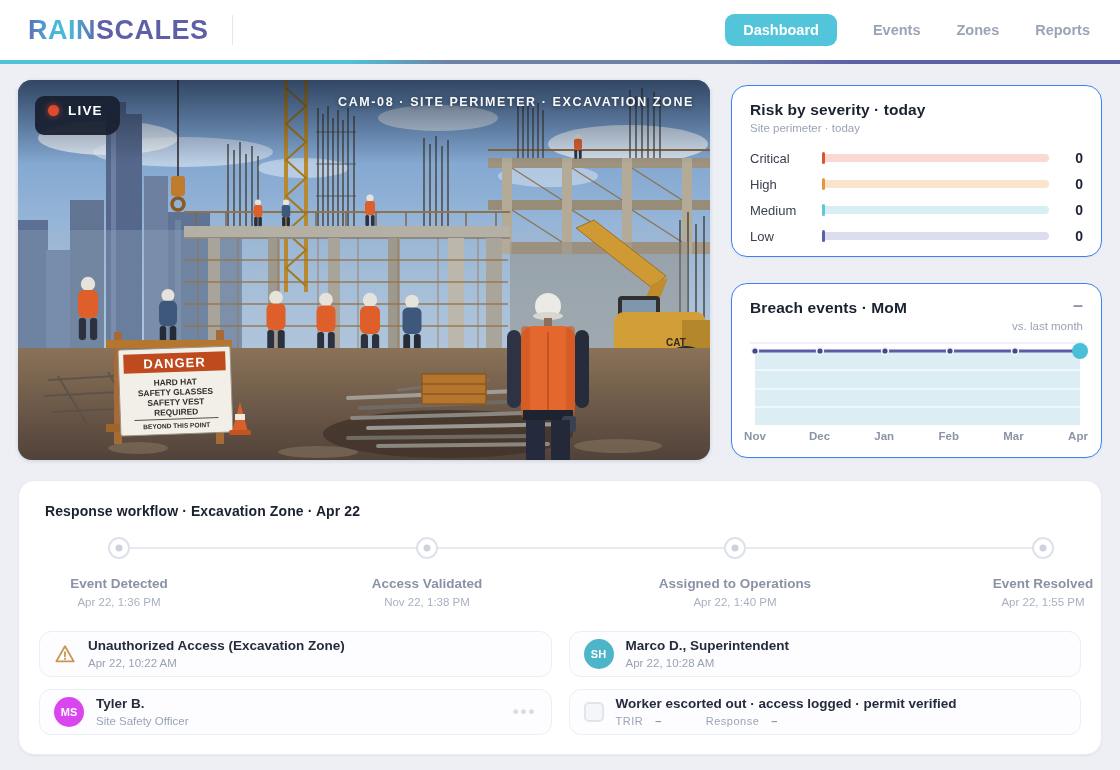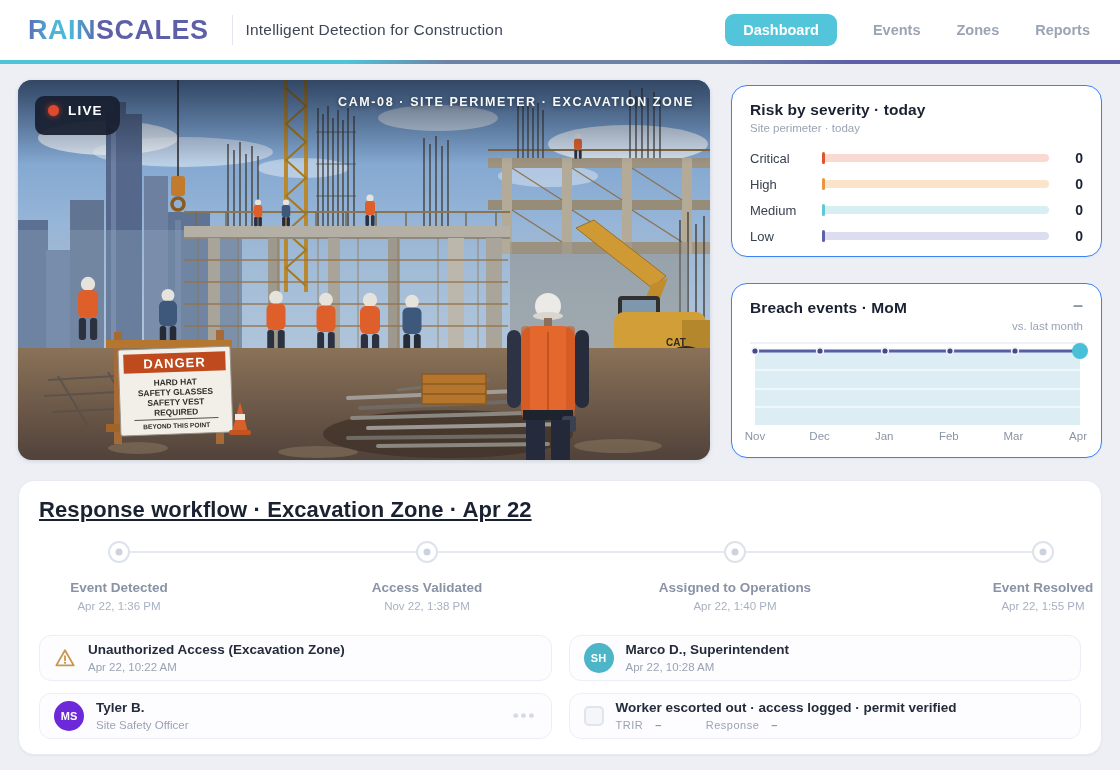--- a/index.html
+++ b/index.html
@@ -43,28 +43,28 @@
   .risk-rows { margin-top:11px; }
   .risk-row { display:flex; align-items:center; height:26px; }
   .risk-label { width:72px; font-size:13px; color:#39414f; }
   .risk-bar { flex:1; position:relative; height:8px; border-radius:4px; }
   .risk-tick { position:absolute; left:0; top:-2px; width:3px; height:12px; border-radius:1.5px; }
   .risk-value { width:34px; text-align:right; font-size:14px; font-weight:800; color:#1a2130; }
   .breach-card { margin-top:26px; height:175px; padding:15px 18px; }
   .breach-head { display:flex; justify-content:space-between; align-items:flex-start; }
   .breach-delta { color:#8b95a7; font-weight:800; font-size:18px; line-height:12px; }
   .breach-caption { text-align:right; font-size:11.5px; color:#9aa3b4; margin-top:3px; }
-  .chart-wrap { position:relative; margin-top:7px; }
+  .chart-wrap { position:relative; margin-top:7px;font-weight:bold; }
   #mom-svg { display:block; width:335px; height:88px; overflow:visible; }
   .x-labels { position:relative; height:15px; font-size:11.5px; color:#8b94a6; margin-top:3px; }
   .x-labels span { position:absolute; transform:translateX(-50%); white-space:nowrap; }
   
   .wf-card { margin:20px 18px 0; background:#fff; border-radius:16px; border:1px solid #e9ebf2;
     box-shadow:0 1px 2px rgba(25,35,60,.05); padding:16px 20px 20px; height:275px; }
-  .wf-title { margin:0; font-size:22px; font-weight:800; color:#1a2130; letter-spacing:.1px;text-decoration:underline; }
+  .wf-title { margin:6px; font-size:14px; font-weight:800; color:#1a2130; letter-spacing:.1px; }
   .timeline { position:relative; height:96px; margin-top:8px; }
   .tl-line { position:absolute; left:80px; width:924px; top:20px; height:2px; background:#e6e9f0; }
   .wf-step { position:absolute; top:0; transform:translateX(-50%); text-align:center; width:250px; }
   .wf-step.s0{left:80px} .wf-step.s1{left:388px} .wf-step.s2{left:696px} .wf-step.s3{left:1004px}
   .step-circle { width:22px; height:22px; border-radius:50%; background:#fff; border:2px solid #dde2eb;
     margin:10px auto 0; position:relative; }
   .step-dot { width:7px; height:7px; background:#ccd2de; border-radius:50%;
     position:absolute; top:50%; left:50%; transform:translate(-50%,-50%); }
   .step-label { margin-top:17px; font-size:13.5px; font-weight:700; color:#8a93a6; }
   .step-time { font-size:11.5px; color:#a8b1c1; margin-top:5px; }
@@ -82,21 +82,20 @@
   .metric-label { margin-right:12px; }
   .metric-val { color:#8b94a6; font-weight:800; margin-right:44px; }
   .warn-icon { flex:none; }
 </style>
 </head>
 <body>
 
 <div class="header">
   <div class="logo">RAINSCALES</div>
   <div class="hdr-divider"></div>
-  <div class="hdr-subtitle">Intelligent Detection for Construction</div>
   <div class="nav">
     <div class="nav-item active">Dashboard</div>
     <div class="nav-item">Events</div>
     <div class="nav-item">Zones</div>
     <div class="nav-item">Reports</div>
   </div>
 </div>
 <div class="accent-bar"></div>
 
 <div class="main">
@@ -500,21 +499,21 @@
 
     <div class="mini-card">
       <div class="avatar" style="background: rgb(76, 181, 200);">SH</div>
       <div class="mini-text">
         <div class="mini-title">Marco D., Superintendent</div>
         <div class="mini-sub">Apr 22, 10:28 AM</div>
       </div>
     </div>
 
     <div class="mini-card">
-      <div class="avatar" style="background: #6d28d9; text-align: right;">MS</div>
+      <div class="avatar" style="background: #d946ef; text-align: right;">MS</div>
       <div class="mini-text">
         <div class="mini-title">Tyler B.</div>
         <div class="mini-sub">Site Safety Officer</div>
       </div>
       <div class="menu-dots">•••</div>
     </div>
 
     <div class="mini-card">
       <div class="checkbox"></div>
       <div class="mini-text">

